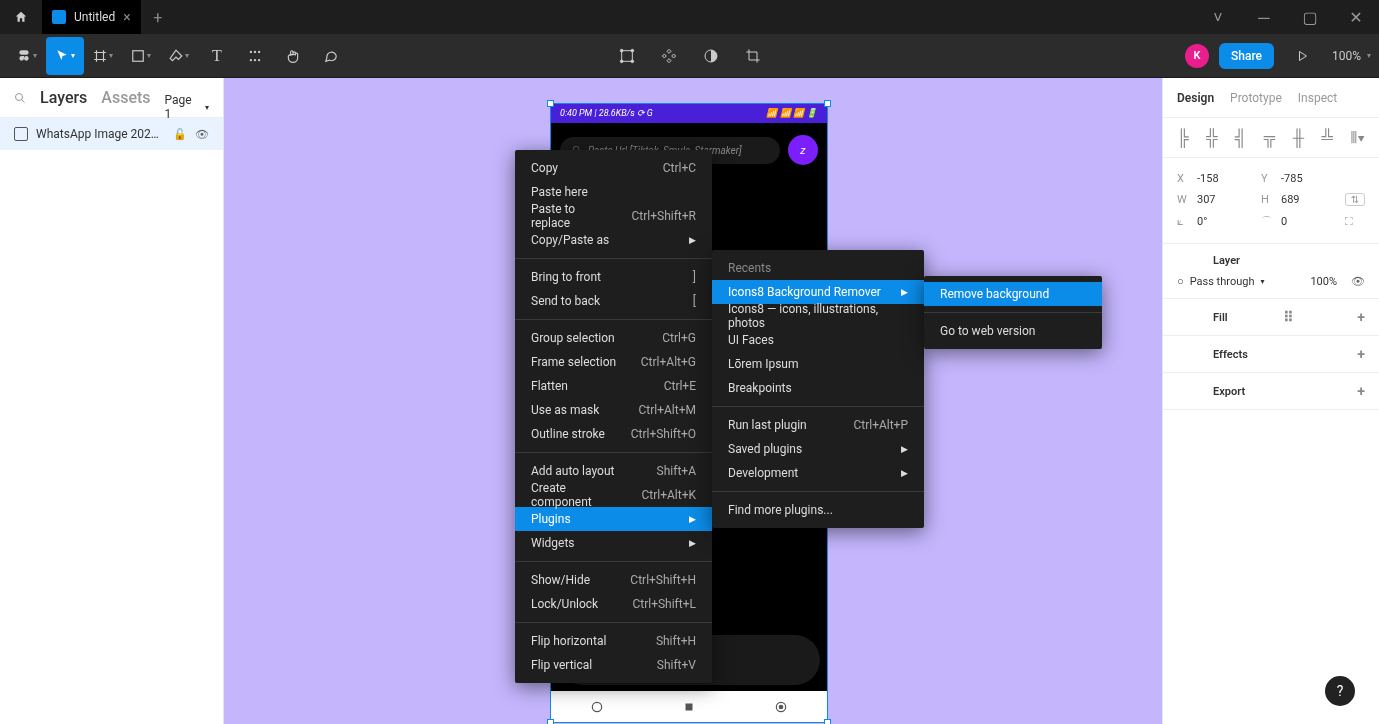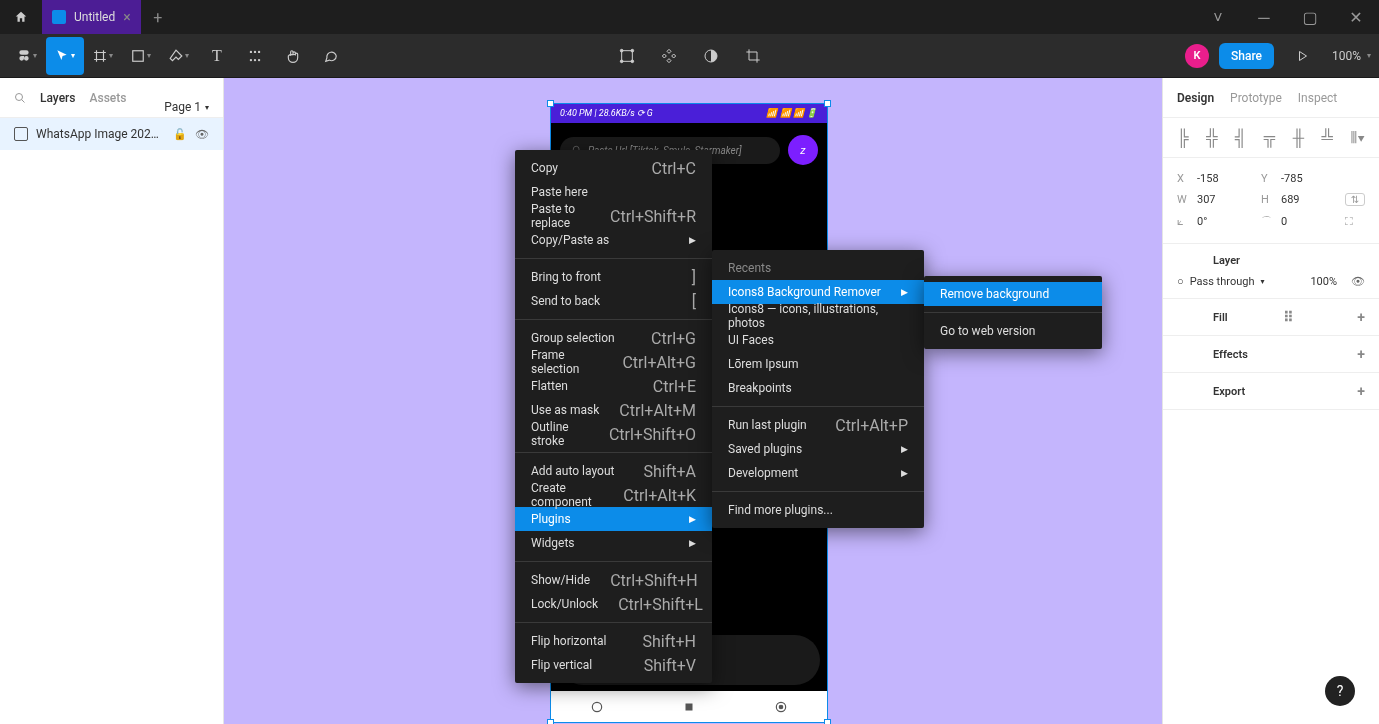--- a/index.html
+++ b/index.html
@@ -1,21 +1,21 @@
 <!DOCTYPE html>
 <html><head>
 <meta charset="utf-8">
 <style>
 * { margin: 0; padding: 0; box-sizing: border-box; font-family: -apple-system, BlinkMacSystemFont, "Segoe UI", Roboto, sans-serif; }
 body { background: #2c2c2c; color: #fff; width: 1379px; height: 724px; overflow: hidden; position: relative; }
 
 
 .title-bar { height: 34px; background: #1e1e1e; display: flex; align-items: center; }
 .home-btn { width: 42px; height: 34px; display: flex; align-items: center; justify-content: center; color: #ccc; }
-.tab { height: 34px; background: #4c1d95; display: flex; align-items: center; padding: 0 10px; gap: 8px; font-size: 12px; color: #ddd; }
+.tab { height: 34px; background: #000000; display: flex; align-items: center; padding: 0 10px; gap: 8px; font-size: 12px; color: #ddd; }
 .tab-icon { width: 14px; height: 14px; background: #0c8ce9; border-radius: 2px; }
 .tab-close { color: #888; font-size: 14px; cursor: pointer; }
 .new-tab { width: 34px; display: flex; align-items: center; justify-content: center; color: #888; font-size: 16px; }
 .title-spacer { flex: 1; }
 .win-controls { display: flex; }
 .win-btn { width: 46px; height: 34px; display: flex; align-items: center; justify-content: center; color: #999; }
 
 
 .toolbar { height: 44px; background: #2c2c2c; border-bottom: 1px solid #1a1a1a; display: flex; align-items: center; padding: 0 8px; }
 .tool-btn { width: 38px; height: 38px; display: flex; align-items: center; justify-content: center; color: #ccc; border-radius: 4px; position: relative; }
@@ -27,21 +27,21 @@
 .share-btn { background: #0c8ce9; color: #ffffff; padding: 6px 12px; border-radius: 6px; font-size: 12px; font-weight: 500; }
 .zoom { font-size: 12px; color: #ccc; display: flex; align-items: center; gap: 4px; }
 
 
 .main { display: flex; height: calc(100% - 78px); }
 
 
 .left-panel { width: 224px; background: #fff; color: #333; border-right: 1px solid #e5e5e5; }
 .lp-header { height: 40px; display: flex; align-items: center; padding: 0 14px; gap: 14px; border-bottom: 1px solid #eee; }
 .lp-search { color: #999; }
-.lp-tab { font-size: 12px; color: #333; font-weight: 500; }
+.lp-tab { font-size: 16px; color: #333; font-weight: 500; }
 .lp-tab.inactive { color: #999; }
 .lp-page { margin-left: auto; font-size: 12px; color: #333; display: flex; align-items: center; gap: 4px; margin-top: 19px; }
 .layer-item { height: 32px; display: flex; align-items: center; padding: 0 14px; gap: 8px; font-size: 12px; background: #e8f3ff; }
 .layer-icon { width: 14px; height: 14px; border: 1px solid #555; border-radius: 2px; flex-shrink: 0; }
 .layer-name { flex: 1; white-space: nowrap; overflow: hidden; text-overflow: ellipsis; }
 .layer-ctrl { color: #666; font-size: 11px; }
 
 
 .canvas { flex: 1; background: #c4b5fd; position: relative; }
 .frame-sel { position: absolute; left: 326px; top: 25px; width: 278px; height: 620px; }
@@ -59,21 +59,21 @@
 .fab { position: absolute; bottom: 105px; left: 50%; transform: translateX(-50%); width: 42px; height: 42px; border-radius: 50%; background: #7c1fff; display: flex; align-items: center; justify-content: center; color: #fff; font-size: 22px; }
 .bottom-nav { position: absolute; bottom: 38px; left: 8px; right: 8px; height: 50px; background: #1a1a1a; border-radius: 25px; display: flex; align-items: center; justify-content: space-around; }
 .nav-icon { color: #fff; }
 .sys-nav { position: absolute; bottom: 0; left: 0; right: 0; height: 32px; background: #fff; display: flex; align-items: center; justify-content: space-around; }
 .sys-icon { color: #555; }
 
 
 .ctx-menu { position: absolute; background: #1e1e1e; border-radius: 2px; box-shadow: 0 4px 20px rgba(0,0,0,0.5); font-size: 12px; color: #ddd; padding: 6px 0; }
 .ctx-item { height: 24px; display: flex; align-items: center; padding: 0 16px; gap: 20px; }
 .ctx-item.highlighted { background: #0c8ce9; color: #fff; }
-.ctx-item .shortcut { margin-left: auto; color: #aaa; font-size: 16px; }
+.ctx-item .shortcut { margin-left: auto; color: #aaa; font-size: 12px; }
 .ctx-item .arrow { margin-left: auto; font-size: 9px; }
 .ctx-sep { height: 1px; background: #3a3a3a; margin: 6px 0; }
 .ctx-header { height: 24px; display: flex; align-items: center; padding: 0 16px; color: #888; }
 .ctx1 { left: 515px; top: 150px; width: 197px; }
 .ctx2 { left: 712px; top: 250px; width: 212px; }
 .ctx3 { left: 924px; top: 276px; width: 178px; }
 
 
 .right-panel { width: 217px; background: #fff; color: #333; border-left: 1px solid #e5e5e5; overflow: hidden; }
 .rp-tabs { height: 40px; display: flex; align-items: center; padding: 0 14px; gap: 16px; border-bottom: 1px solid #eee; font-size: 12px; }

